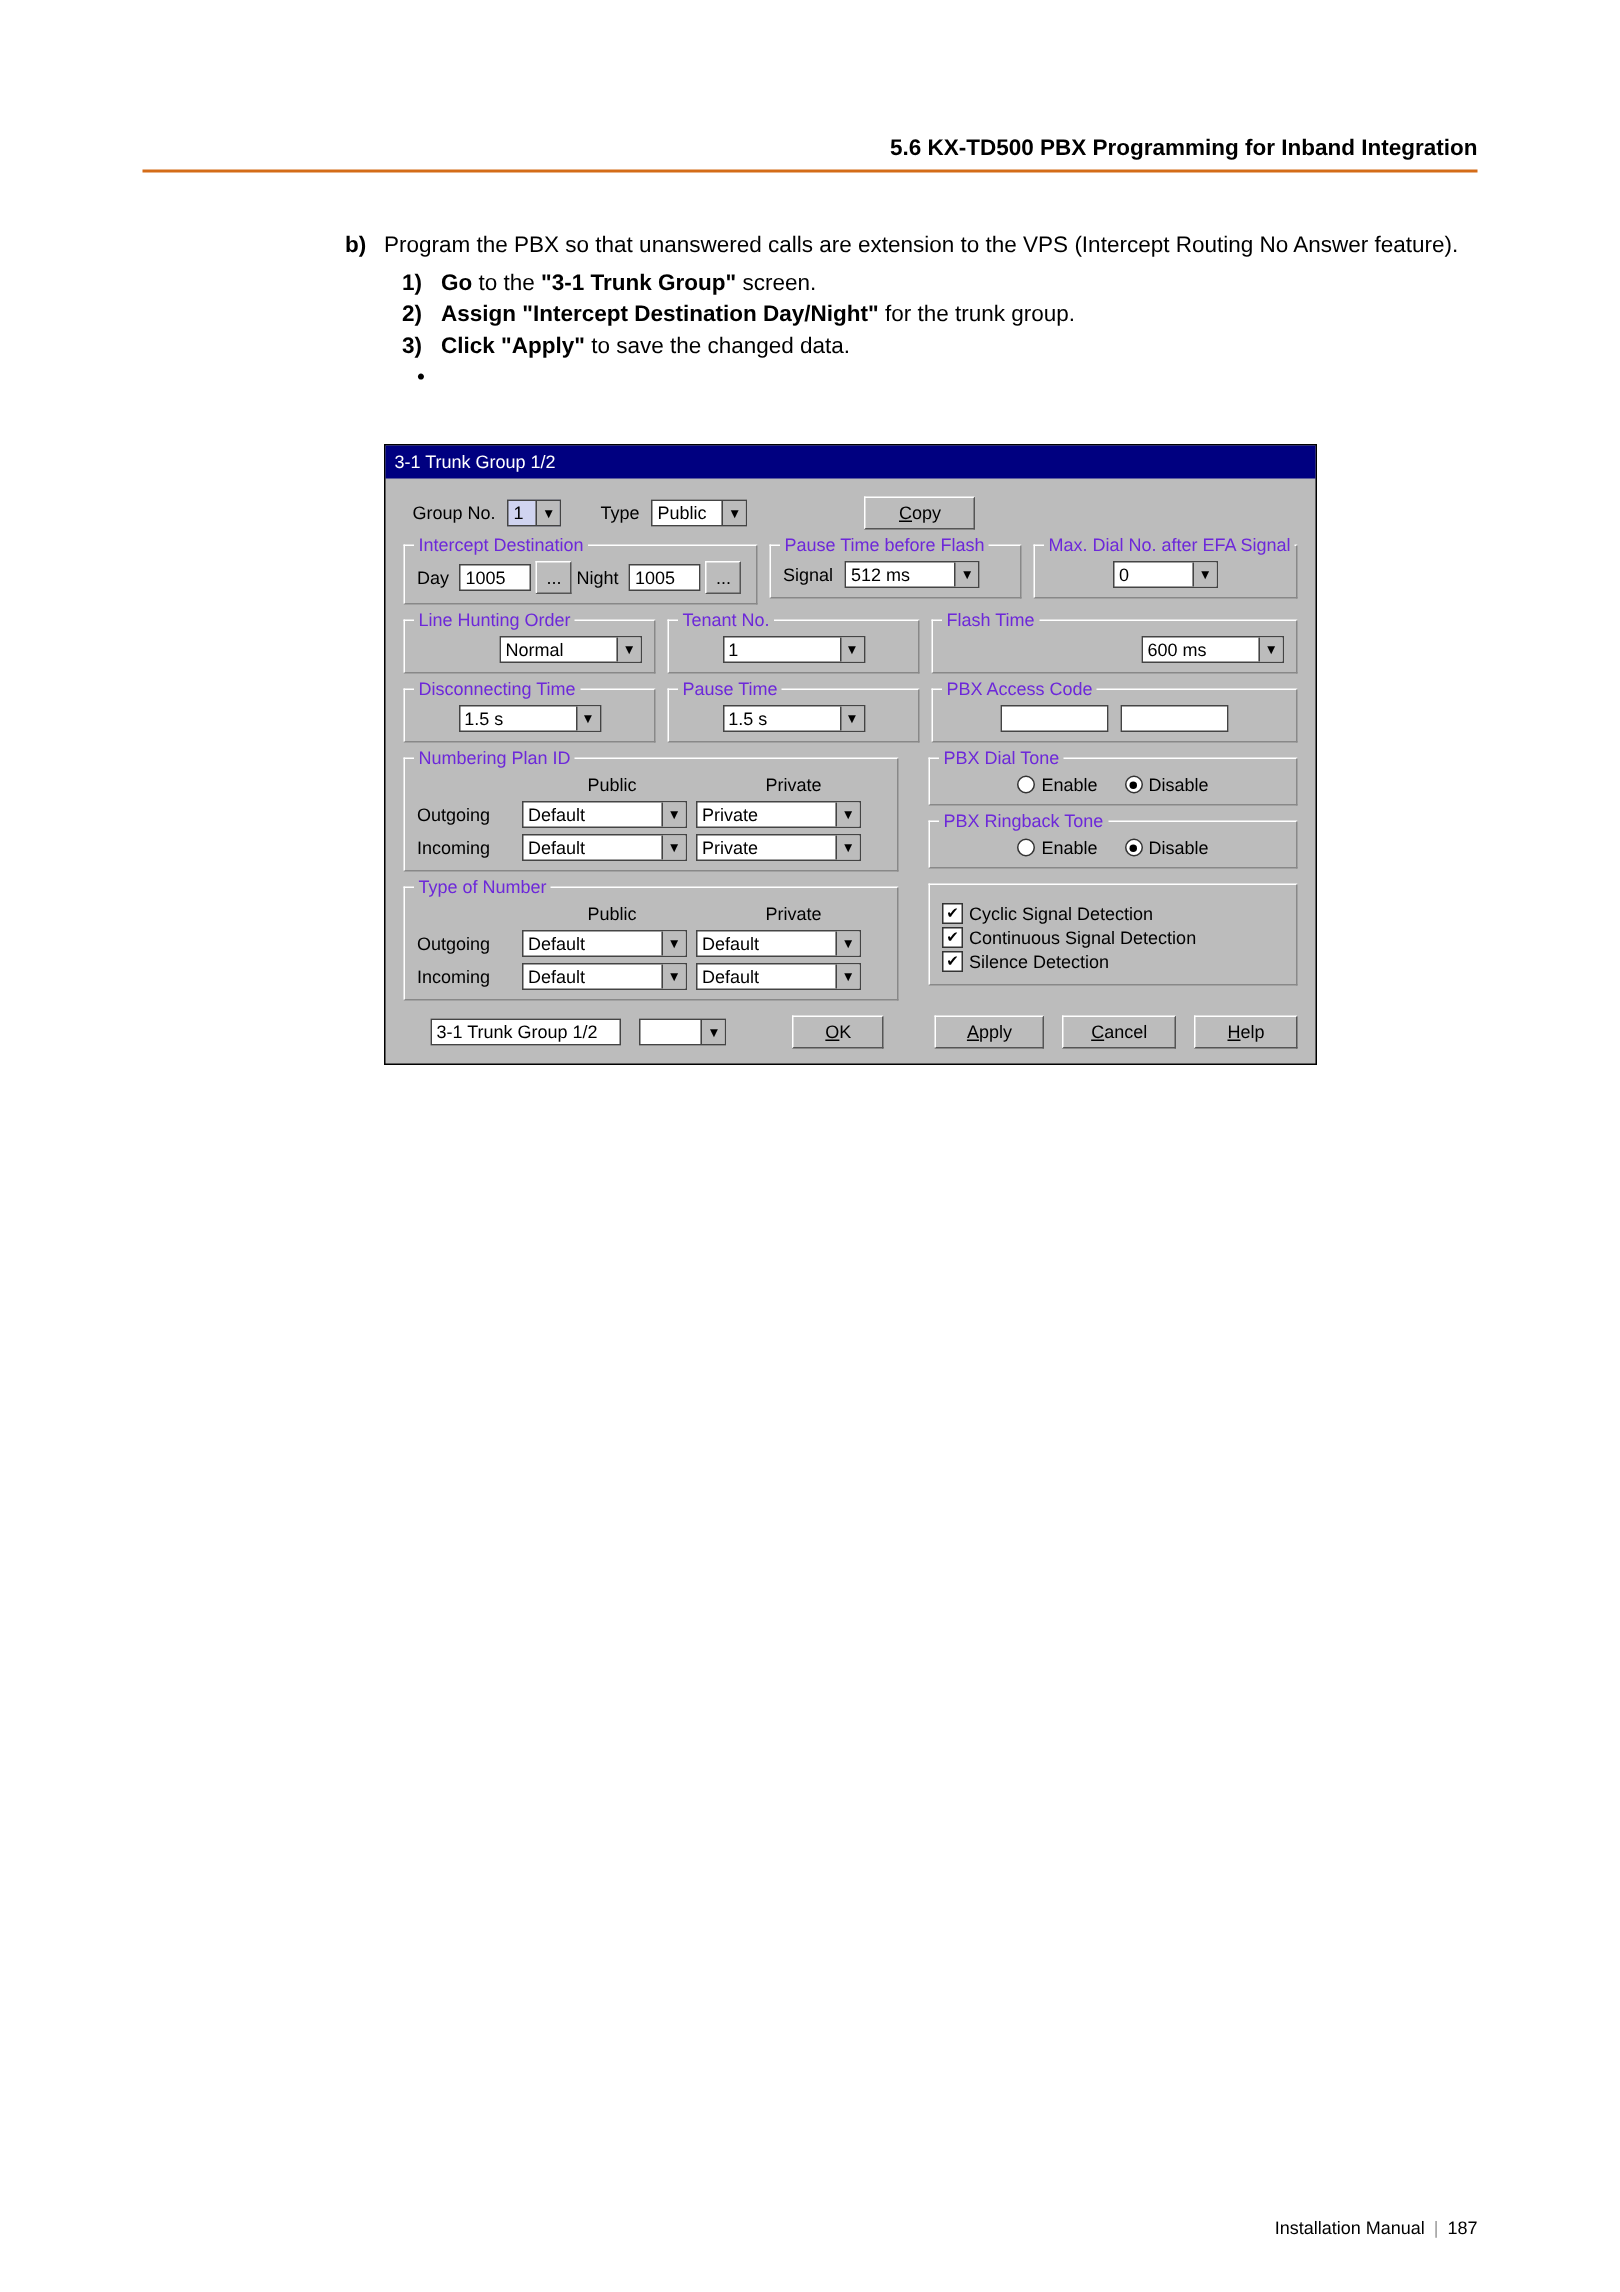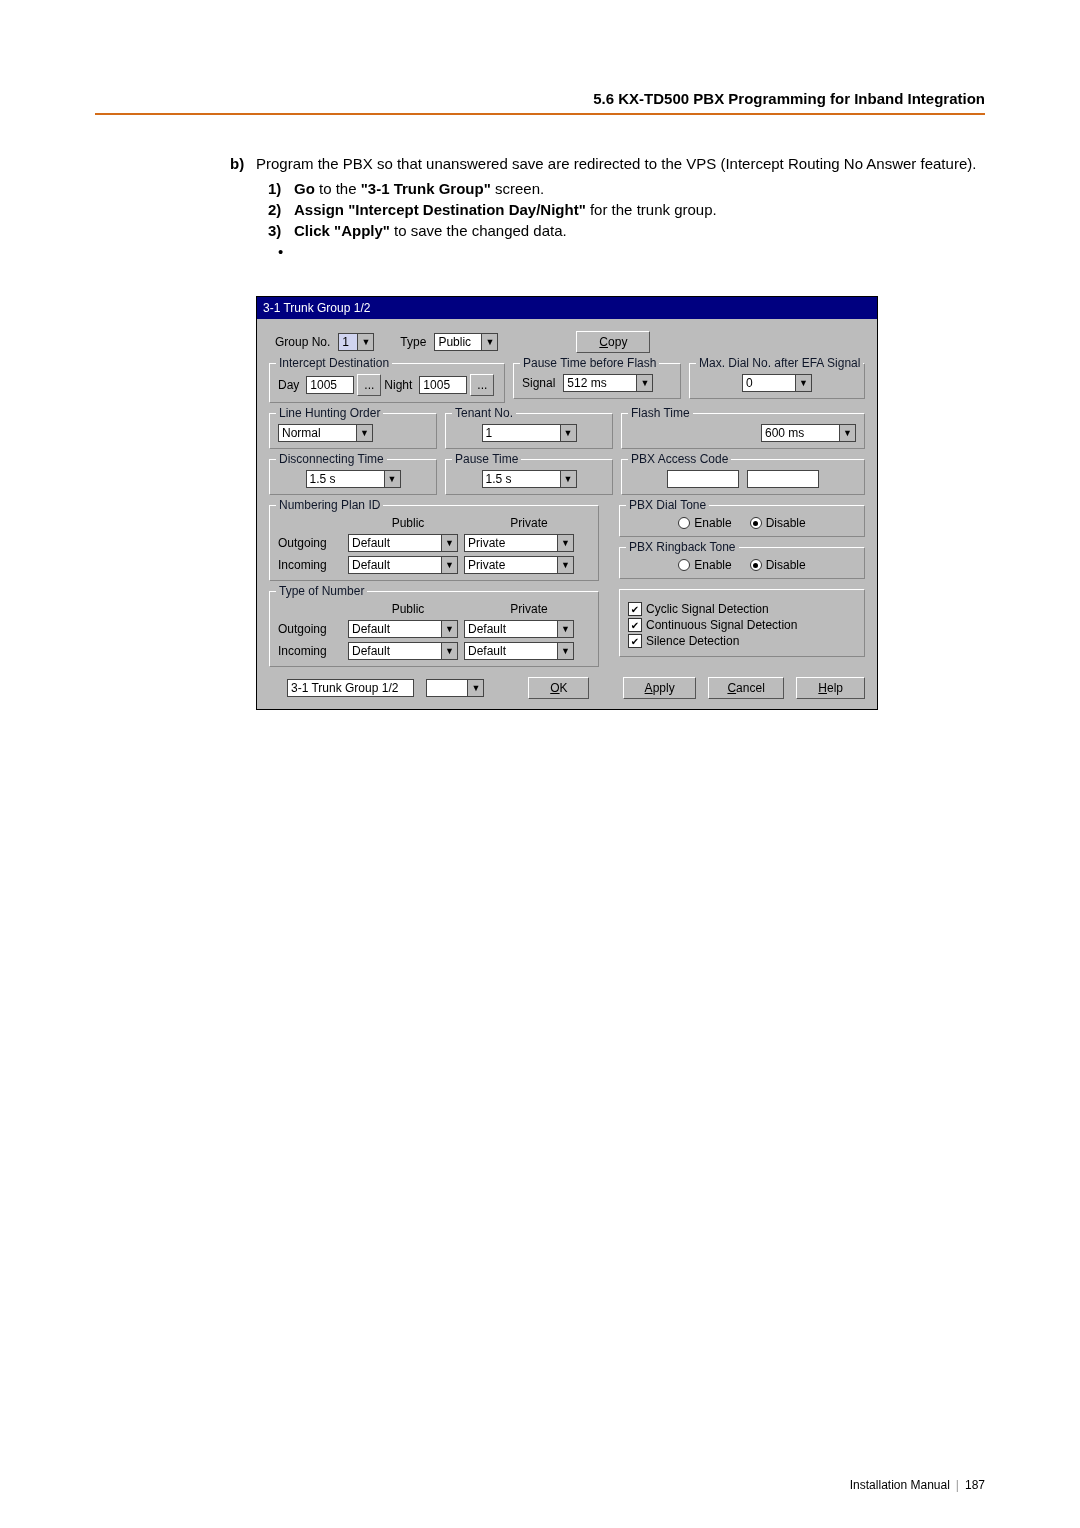--- a/index.html
+++ b/index.html
@@ -135,21 +135,21 @@
     border-left-color:#fff;
     position:relative;
     padding:10px 8px 6px 8px;
   }
   .gbox .legend {
     position:absolute;
     top:-8px; left:6px;
     background:#bcbcbc;
     padding:0 3px;
     font-size:12px;
-    color:#0f172a;
+    color:#6d28d9;
   }
   .row { display:flex; gap:8px; margin-bottom:10px; align-items:flex-start; }
   .sublbl { margin-right:4px; }
   .checkbox { width:12px; height:12px; background:#fff; border:1px solid #333; display:inline-flex; align-items:center; justify-content:center; font-size:10px; margin-right:4px;}
   .radio {
     width:10px; height:10px; border:1px solid #333; border-radius:50%; background:#fff; display:inline-flex; align-items:center; justify-content:center; margin-right:4px;
   }
   .radio .dot { width:5px; height:5px; border-radius:50%; background:#000; }
   .btnbar {
     display:flex;
@@ -172,21 +172,21 @@
 <body>
 <div class="page">
 
 <div class="header-text">5.6 KX-TD500 PBX Programming for Inband Integration</div>
 <div class="header-rule"></div>
 
 <div class="content">
 
   <div class="b-row">
     <div class="b-label">b)</div>
-    <div class="b-body">Program the PBX so that unanswered save are redirected to the VPS (Intercept Routing No Answer feature).</div>
+    <div class="b-body">Program the PBX so that unanswered calls are extension to the VPS (Intercept Routing No Answer feature).</div>
   </div>
 
   <ul class="steps">
     <li>
       <span class="num">1)</span>
       <span>
         <span class="bold">Go</span><span> to the </span><span class="bold">"3-1 Trunk Group"</span><span> screen.</span>
       </span>
     </li>
     <li>
@@ -258,21 +258,21 @@
               <span>0</span>
                   <span class="arrow">▼</span>
             </span>
           </div>
         </div>
       </div>
 
       <div class="row">
         <div class="gbox" style="flex:0 0 150px;">
           <span class="legend">Line Hunting Order</span>
-          <div style="display:flex;justify-content:flex-start;">
+          <div style="display:flex;justify-content:flex-end;">
             <span class="w-select" style="width:95px;">
               <span>Normal</span>
                   <span class="arrow">▼</span>
             </span>
           </div>
         </div>
         <div class="gbox" style="flex:0 0 150px;">
           <span class="legend">Tenant No.</span>
           <div style="display:flex;justify-content:center;">
             <span class="w-select" style="width:95px;">

